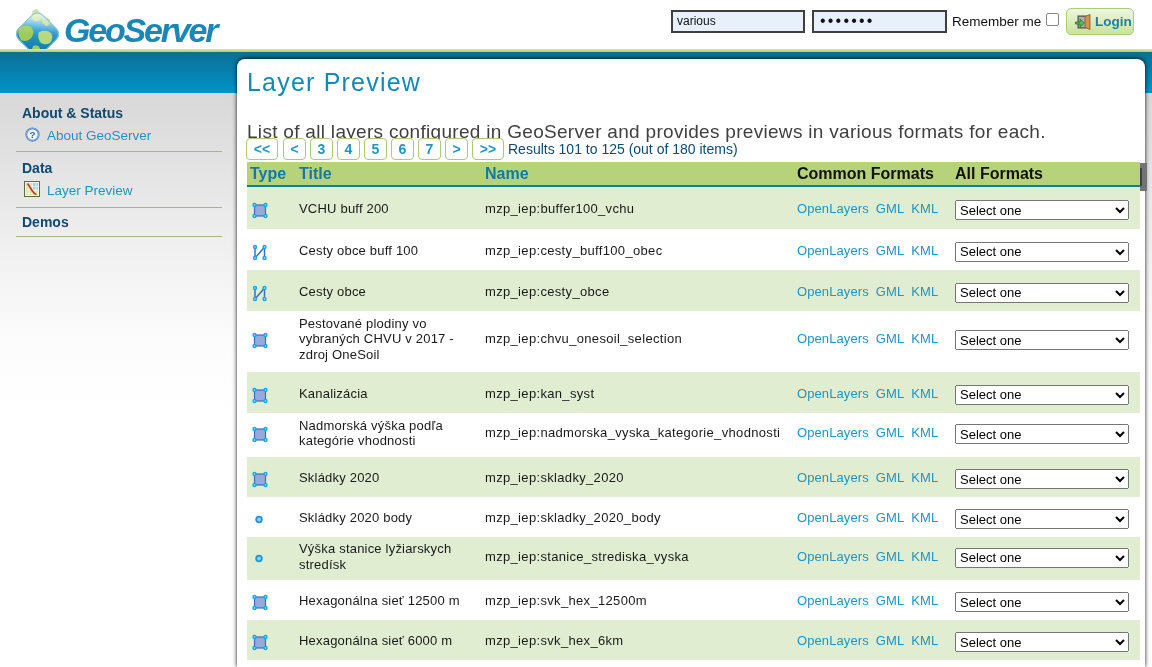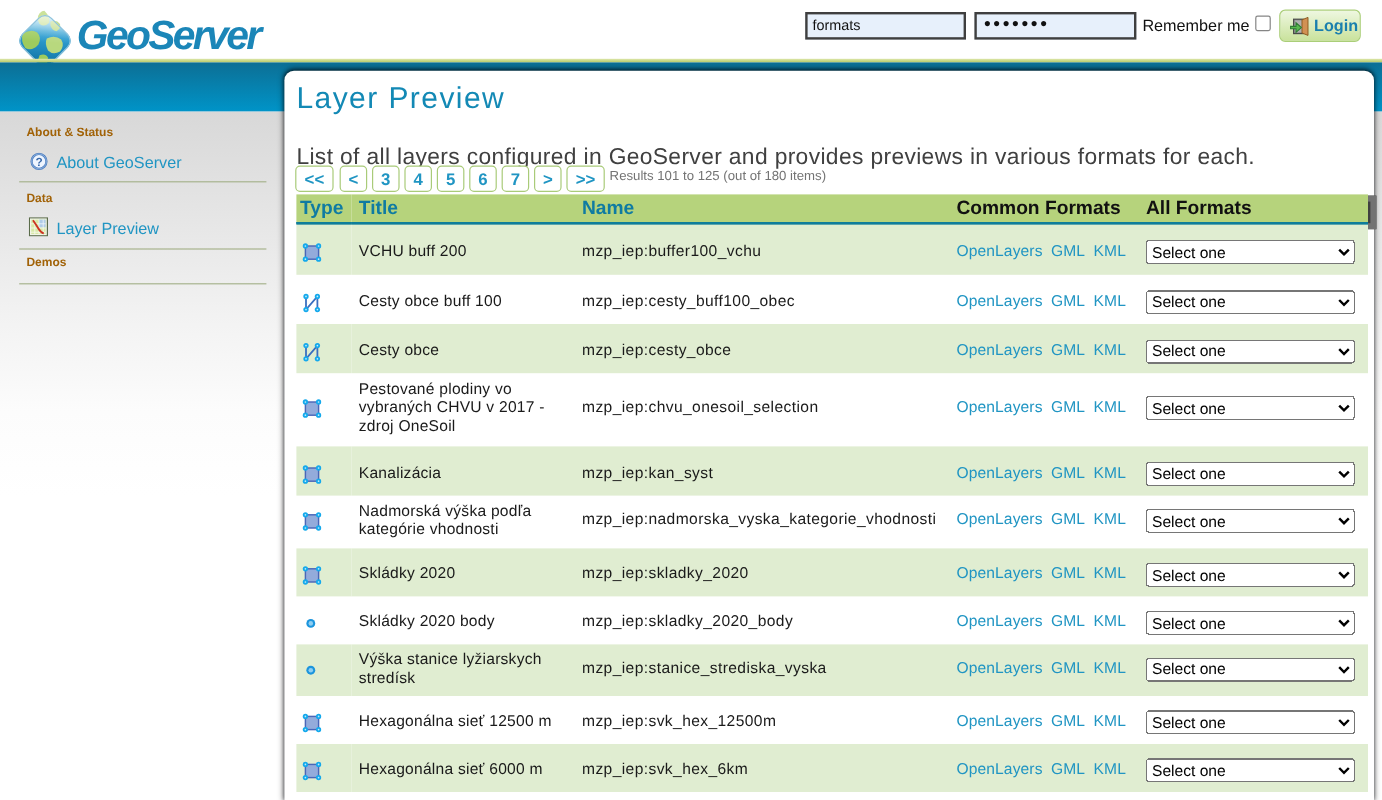--- a/index.html
+++ b/index.html
@@ -14,33 +14,33 @@
   #logotext { position:absolute; left:64px; top:13px; font-size:34px; line-height:34px; font-weight:bold; font-style:italic; color:#1b86b8; letter-spacing:-2.2px; }
   
   .loginput { position:absolute; top:10px; height:19px; background:#e7f0fb; border:2px solid #3f3f3f; font-size:12px; color:#111; padding:0 4px; font-family:"Liberation Sans",sans-serif; line-height:18px; }
   #user { left:671px; width:122px; }
   #pass { left:812px; width:121px; letter-spacing:2.2px; font-size:16px; padding-left:6px !important; }
   #remember { position:absolute; left:952px; top:14px; font-size:13.5px; color:#111; }
   #chk { position:absolute; left:1046px; top:13px; width:11px; height:11px; border:1px solid #858585; border-radius:2px; background:#fff; }
   #loginbtn { position:absolute; left:1066px; top:8px; width:66px; height:25px; background:linear-gradient(#eef7e0,#c9e29c); border:1px solid #aace78; border-radius:5px; }
   #loginbtn span { position:absolute; left:28px; top:5px; font-size:13.5px; font-weight:bold; color:#1a7fae; }
   
-  .sb-h { position:absolute; left:22px; font-size:10px; font-weight:bold; color:#a16207; }
+  .sb-h { position:absolute; left:22px; font-size:14px; font-weight:bold; color:#0c4a6e; }
   .sb-link { font-size:13.5px; color:#2095c3; }
   .sb-hr { position:absolute; left:16px; width:206px; border:none; border-top:1px solid #a7b48e; }
   
   #panel { position:absolute; left:237px; top:59px; width:908px; height:608px; background:#fff; border-radius:8px 8px 0 0; box-shadow:0 0 5px rgba(0,0,0,0.65), 0 -1px 3px rgba(0,10,20,0.45); }
   #ptitle { position:absolute; left:10px; top:11px; font-size:25px; line-height:25px; color:#1389b5; letter-spacing:1.2px; }
   #pdesc { position:absolute; left:10px; top:62px; font-size:19px; color:#404040; letter-spacing:0.3px; }
   
   #pager { position:absolute; left:9px; top:79px; height:22px; white-space:nowrap; }
   .pbtn { display:inline-block; vertical-align:top; height:20px; border:1px solid #a9cb79; border-radius:4px; background:#fff; color:#2095c3; font-size:14px; font-weight:bold; text-align:center; line-height:20px; margin-right:4px; }
   .pb-w { width:30px; margin-right:5px; }
   .pb-n { width:21px; }
-  #results { position:absolute; left:271px; top:82px; font-size:11px; color:#737373; }
+  #results { position:absolute; left:271px; top:82px; font-size:14px; color:#0c4a6e; }
   
   #search { position:absolute; left:634px; top:82px; width:266px; height:18px; border:5px solid #737373; background:#404040;margin-top:22px; }
   #search .ph { position:absolute; left:25px; top:2px; color:#999; font-size:13.5px; }
   
   #tbl { position:absolute; left:10px; top:103px; width:893px; border-collapse:collapse; table-layout:fixed; font-size:13px; }
   #tbl th { background:#b6d37c; text-align:left; font-size:16px; height:23px; border-bottom:2px solid #0f7d9a; padding:0; }
   #tbl th.lk { color:#0f7ba2; }
   #tbl th.bk { color:#111;margin-top:44px; }
   #tbl td { vertical-align:middle; color:#1a1a1a; line-height:15.5px; letter-spacing:0.2px; padding:7px 0; }
   #tbl tr.g td { background:#e0edd1; }
@@ -80,21 +80,21 @@
         <path d="M28 3 Q33 8 32 13 Q28 17 24 14 Q21 9 24 5 Q26 3 28 3 Z" fill="#cbe29a"></path>
         <path d="M10 22 Q17 18 22 21 Q26 25 23 31 Q18 37 12 34 Q8 28 10 22 Z" fill="#9ecb5d"></path>
         <path d="M30 26 Q37 23 42 27 Q45 32 41 37 Q35 40 31 36 Q28 30 30 26 Z" fill="#b8d87e"></path>
         <path d="M24 40 Q29 38 31 42 Q31 48 27 51 Q23 48 23 43 Z" fill="#9ecb5d"></path>
         <path d="M33 12 Q38 10 41 14 Q42 18 38 20 Q34 19 33 15 Z" fill="#c2dd8e"></path>
         <rect x="11" y="10.5" width="35" height="35" rx="8" transform="rotate(45 28.5 28)" fill="url(#gloss)"></rect>
         <rect x="11.5" y="11" width="34" height="34" rx="7.5" transform="rotate(45 28.5 28)" fill="none" stroke="#8fc3dc" stroke-width="1"></rect>
       </g>
     </svg>
     <div id="logotext">GeoServer</div>
-    <div class="loginput" id="user">formats</div>
+    <div class="loginput" id="user">various</div>
     <div class="loginput" id="pass">•••••••</div>
     <div id="remember">Remember me</div>
     <div id="chk"></div>
     <div id="loginbtn">
       <svg width="16" height="16" viewBox="0 0 16 16" style="position:absolute;left:8px;top:5px;">
         <rect x="3" y="2" width="8" height="12" fill="#8b8b8b" stroke="#4a4a4a" stroke-width="1"></rect>
         <rect x="4" y="3" width="6" height="10" fill="#b0b0b0"></rect>
         <path d="M10 2.5 L15 0.5 L15 15.5 L10 13.5 Z" fill="#d19153" stroke="#8a5a20" stroke-width="0.8"></path>
         <path d="M0.5 8 h4.5 v-3 l4.5 4 -4.5 4 v-3 h-4.5 Z" fill="#59b84f" stroke="#2e7d32" stroke-width="0.9"></path>
       </svg>

